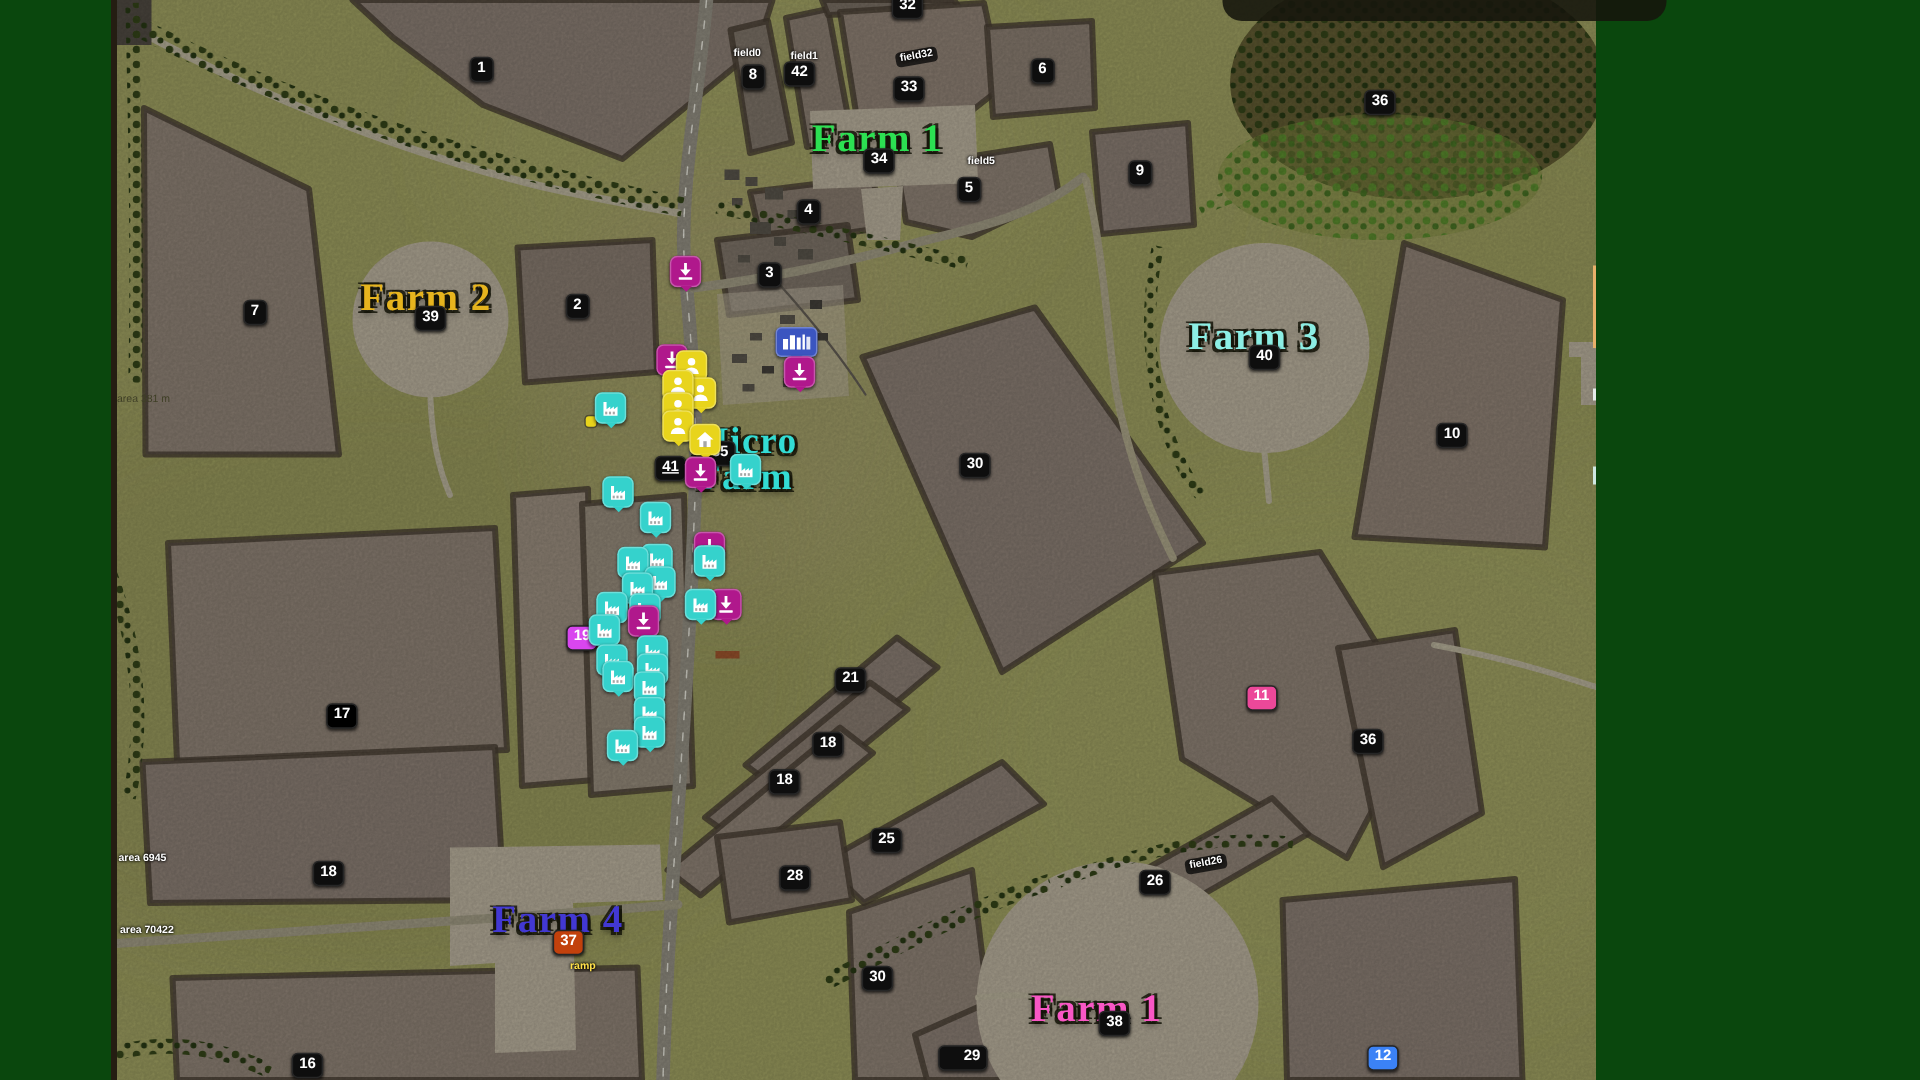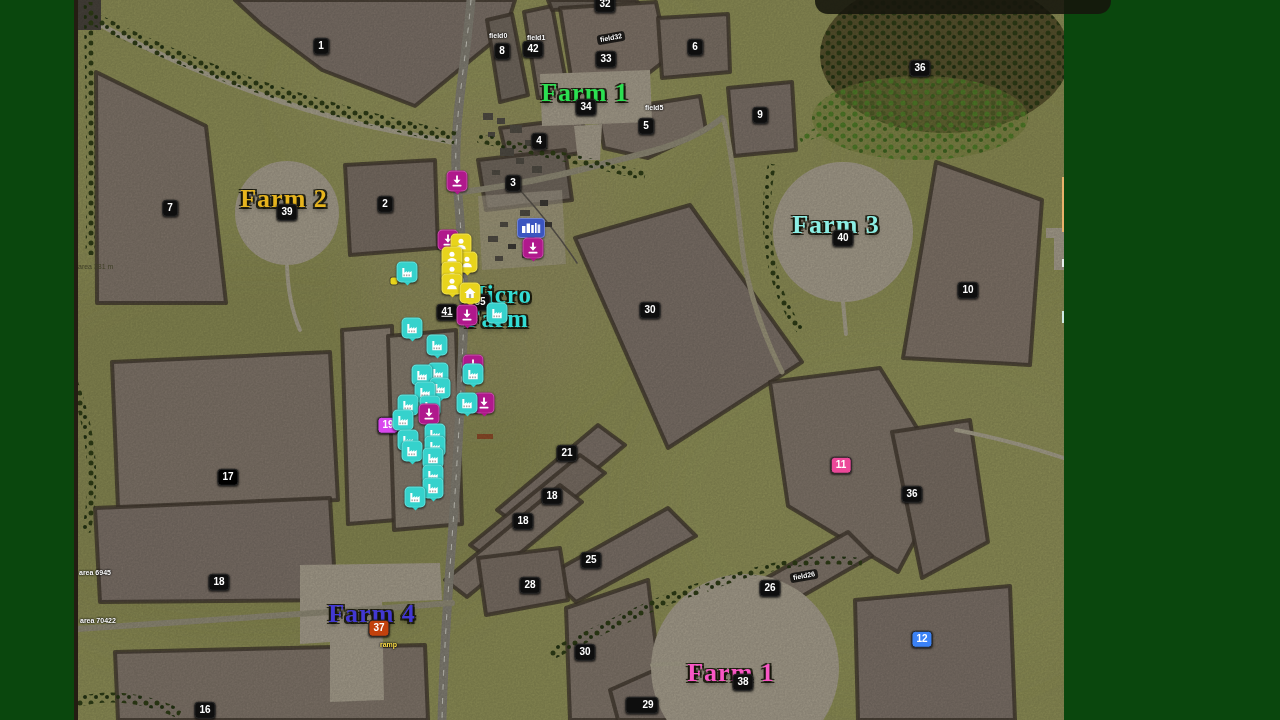--- a/index.html
+++ b/index.html
@@ -188,21 +188,21 @@
       <div class="badge" style="background: rgb(14, 14, 14); left: 385px; top: 204px;">2</div>
       <div class="badge" style="background: rgb(14, 14, 14); left: 513px; top: 183px;">3</div>
       <div class="badge" style="background: rgb(14, 14, 14); left: 539px; top: 141px;">4</div>
       <div class="badge" style="background: rgb(14, 14, 14); left: 646px; top: 126px;">5</div>
       <div class="badge" style="background: rgb(14, 14, 14); left: 695px; top: 47px;">6</div>
       <div class="badge" style="background: rgb(14, 14, 14); left: 170px; top: 208px;">7</div>
       <div class="badge" style="background: rgb(14, 14, 14); left: 502px; top: 51px;">8</div>
       <div class="badge" style="background: rgb(14, 14, 14); left: 760px; top: 115px;">9</div>
       <div class="badge" style="background: rgb(14, 14, 14); left: 968px; top: 290px;">10</div>
       <div class="badge" style="background: #ec4899; left: 841px; top: 465px;">11</div>
-      <div class="badge" style="background: #3b82f6; left: 922px; top: 639px;">12</div>
+      <div class="badge" style="background: #3b82f6; left: 922px; top: 705px;">12</div>
       <div class="badge" style="background: rgb(14, 14, 14); left: 205px; top: 710px;">16</div>
       <div class="badge" style="background: #000000; left: 228px; top: 477px;">17</div>
       <div class="badge" style="background: rgb(14, 14, 14); left: 219px; top: 582px;">18</div>
       <div class="badge" style="background: #d946ef; left: 388px; top: 425px; text-align: right;">19</div>
       <div class="badge" style="background: rgb(14, 14, 14); left: 650px; top: 310px;">30</div>
       <div class="badge" style="background: rgb(14, 14, 14); left: 567px; top: 453px;">21</div>
       <div class="badge" style="background: rgb(14, 14, 14); left: 552px; top: 496px;">18</div>
       <div class="badge" style="background: rgb(14, 14, 14); left: 523px; top: 521px;">18</div>
       <div class="badge" style="background: rgb(14, 14, 14); left: 591px; top: 560px;">25</div>
       <div class="badge" style="background: rgb(14, 14, 14); left: 770px; top: 588px;">26</div>

